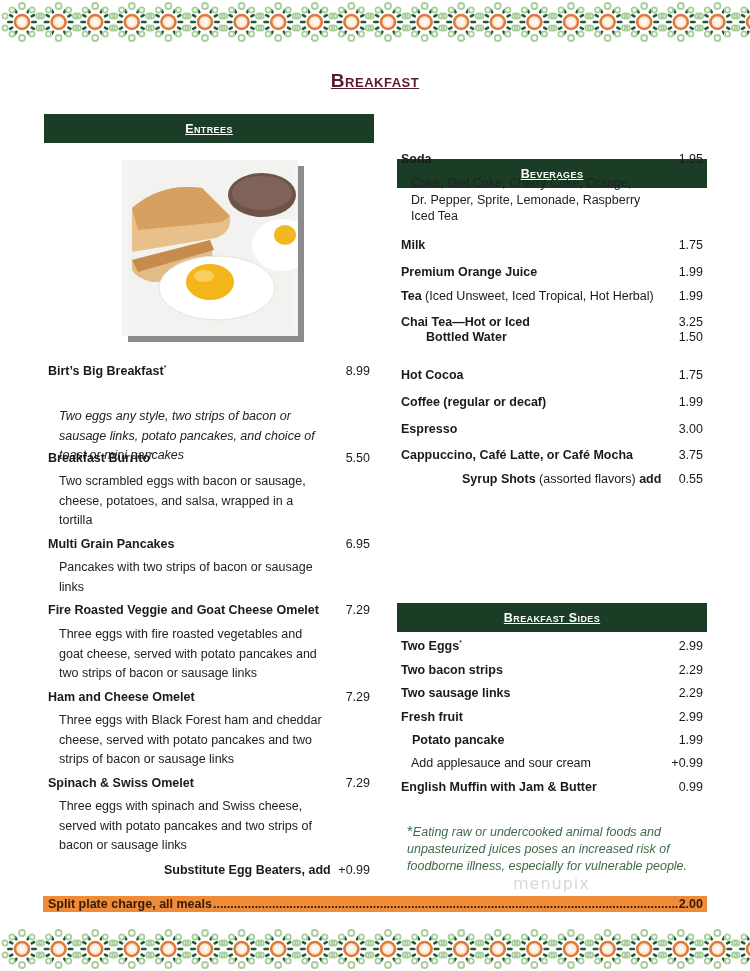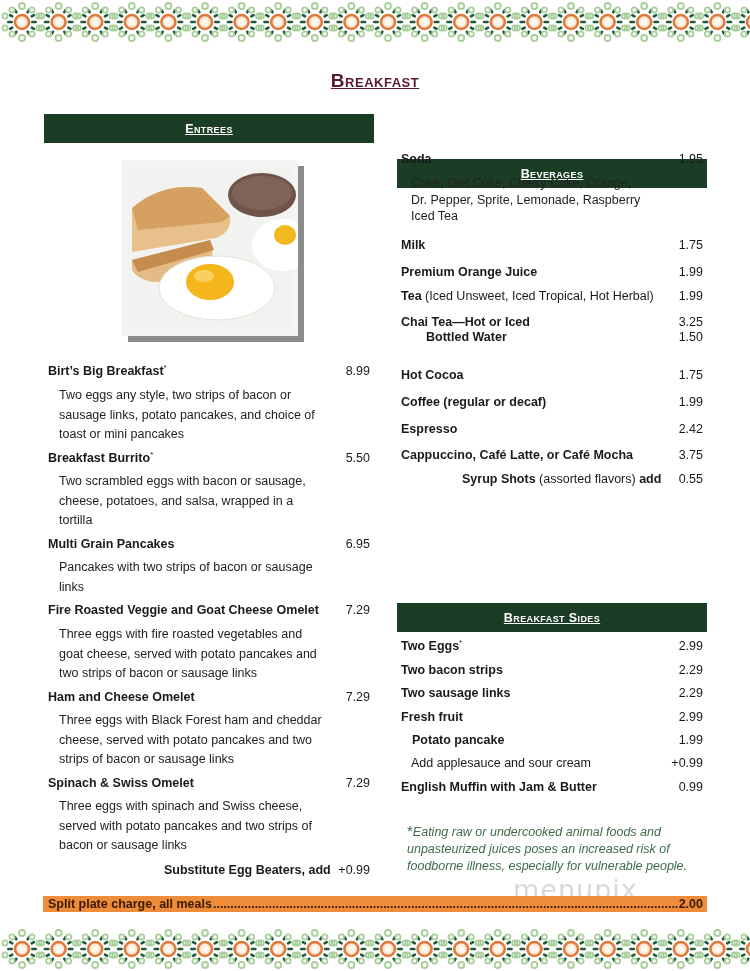--- a/index.html
+++ b/index.html
@@ -43,21 +43,21 @@
   .right-col .item { left: 401px; width: 302px; }
   .right-col .desc { left: 411px; width: 260px; line-height: 16.5px; }
 
   .note {
     position: absolute; left: 407px; top: 822px; width: 290px;
     font-size: 12.5px; font-style: italic; color: #3d6b4a; line-height: 17px;
   }
   .note .star { font-size: 15px; font-style: normal; }
 
   .watermark {
-    position: absolute; left: 513px; top: 874px; font-size: 27px; color: #d8d8d8;
+    position: absolute; left: 513px; top: 874px; font-size: 16px; color: #d8d8d8;
     letter-spacing: 1px; font-family: "DejaVu Sans", sans-serif;
   }
 
   .split-bar {
     position: absolute; left: 43px; top: 896px; width: 664px; height: 16px;
     background: #ef8c3a; display: flex; align-items: center; padding: 0 4px 0 5px;
     font-size: 12.5px; font-weight: bold; color: #3a1a00; overflow: hidden;
   }
   .split-bar .label { white-space: nowrap; }
   .split-bar .dots { flex: 1; overflow: hidden; white-space: nowrap; margin: 0 1px; }
@@ -146,21 +146,21 @@
       <ellipse cx="95" cy="128" rx="58" ry="32" fill="#ffffff" stroke="#e6e2d8" stroke-width="1"></ellipse>
       <ellipse cx="88" cy="122" rx="24" ry="18" fill="#f5b61c"></ellipse>
       <ellipse cx="82" cy="116" rx="10" ry="6" fill="#f9d060"></ellipse>
     </svg>
   </div>
 
   <div class="item" style="top:364px;">
     <span class="name">Birt’s Big Breakfast</span><sup>*</sup>
     <span class="price">8.99</span>
   </div>
-  <div class="desc" style="top:386px;">
+  <div class="desc" style="top:407px;font-style:italic;">
     <div>Two eggs any style, two strips of bacon or</div>
     <div>sausage links, potato pancakes, and  choice of</div>
     <div>toast or mini pancakes</div>
   </div>
 
   <div class="item" style="top:451px;">
     <span class="name">Breakfast Burrito</span><sup>*</sup>
     <span class="price">5.50</span>
   </div>
   <div class="desc" style="top:472px;">
@@ -252,21 +252,21 @@
   <div class="item" style="top:368px;">
     <span class="name">Hot Cocoa</span>
     <span class="price">1.75</span>
   </div>
   <div class="item" style="top:395px;">
     <span class="name">Coffee (regular or decaf)</span>
     <span class="price">1.99</span>
   </div>
   <div class="item" style="top:422px;">
     <span class="name">Espresso</span>
-    <span class="price">2.42</span>
+    <span class="price">3.00</span>
   </div>
   <div class="item" style="top:448px;">
     <span class="name">Cappuccino, Café Latte, or Café Mocha</span>
     <span class="price">3.75</span>
   </div>
   <div class="item" style="top:472px; left:462px; width:241px;">
     <span class="name">Syrup Shots</span><span> (assorted flavors) </span><span class="name">add</span>
     <span class="price">0.55</span>
   </div>
 </div>

